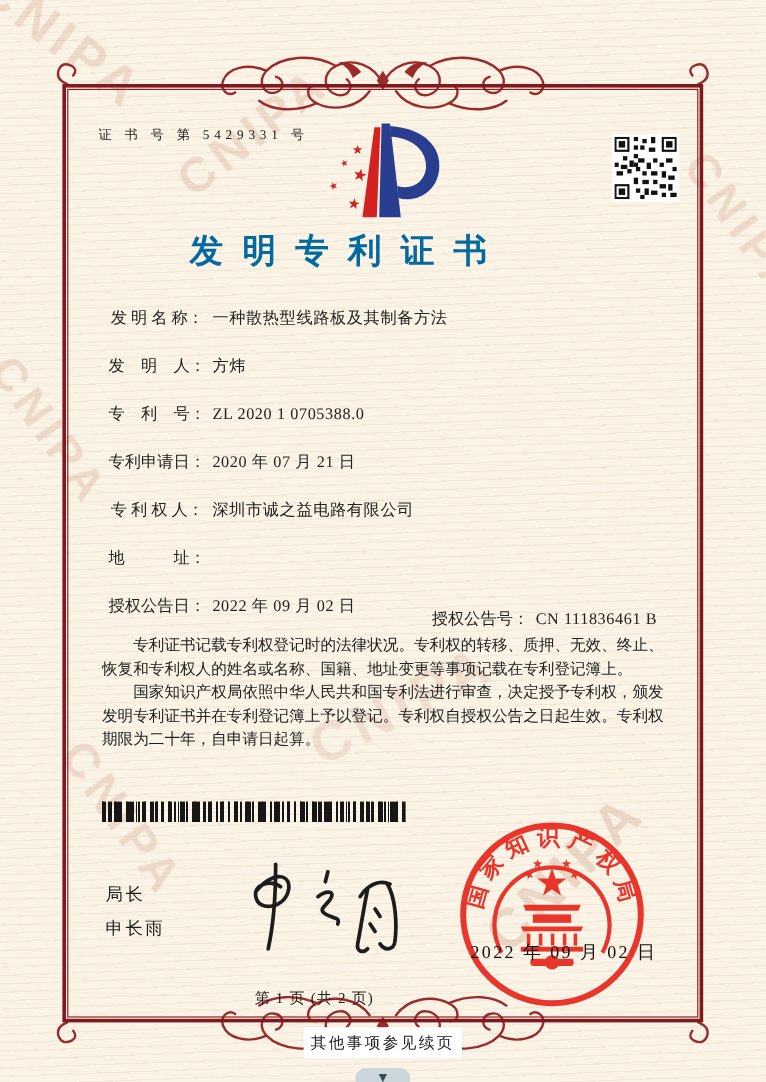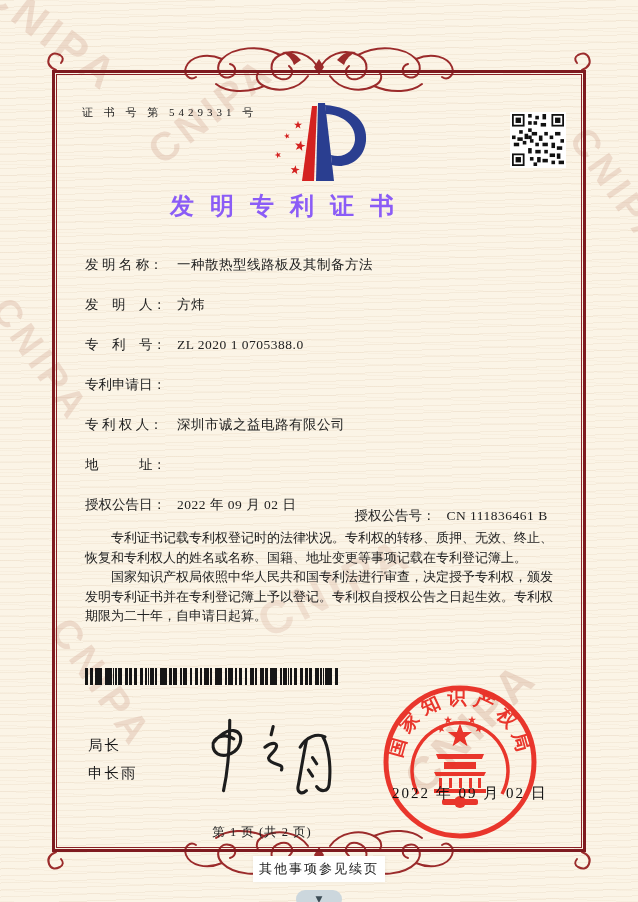--- a/index.html
+++ b/index.html
@@ -40,26 +40,26 @@
   .ornament{position:absolute;left:0;width:638px;height:60px;pointer-events:none;}
   .ornament.top{top:40px;}
   .ornament.bottom{top:822px;}
   .cert-no{
     position:absolute;left:82px;top:105px;font-size:11px;letter-spacing:4px;color:#222;
   }
   .logo{position:absolute;left:254px;top:93px;width:130px;height:95px;}
   .qr{position:absolute;left:510px;top:112px;width:52px;height:52px;background:#fff;padding:2px;}
   .title{
     position:absolute;left:0;top:190px;width:564px;text-align:center;
-    font-size:24px;font-weight:bold;color:#8b5cf6;letter-spacing:16px;text-indent:16px;
+    font-size:28px;font-weight:bold;color:#0369a1;letter-spacing:16px;text-indent:16px;
   }
   .fields{position:absolute;left:85px;top:254px;width:470px;font-size:13.5px;}
   .field-row{display:flex;margin-bottom:19px;line-height:21px;}
   .field-row.tight{}
-  .field-label{flex:0 0 92px;white-space:nowrap;color:#222;}
+  .field-label{flex:0 0 92px;white-space:nowrap;color:#222;text-align:center;}
   .field-value{color:#222;letter-spacing:.5px;}
   .field-value.addr{width:382px;line-height:21px;}
   .dual{display:flex;}
   .dual .pair2{margin-left:58px;display:flex;margin-top:11px;}
   .paragraphs{
     position:absolute;left:85px;top:528px;width:468px;
     font-size:13px;line-height:19.5px;text-align:justify;color:#222;
   }
   .paragraphs p{margin:0;text-indent:2em;}
   .barcode{
@@ -221,20 +221,21 @@
     <div class="field-row">
       <span class="field-label">发　明　人：</span>
       <span class="field-value">方炜</span>
     </div>
     <div class="field-row">
       <span class="field-label">专　利　号：</span>
       <span class="field-value">ZL 2020 1 0705388.0</span>
     </div>
     <div class="field-row">
       <span class="field-label">专利申请日：</span>
+      <span class="field-value">2020 年 07 月 21 日</span>
     </div>
     <div class="field-row">
       <span class="field-label">专 利 权 人：</span>
       <span class="field-value">深圳市诚之益电路有限公司</span>
     </div>
     <div class="field-row tight">
       <span class="field-label">地　　　址：</span>
     </div>
     <div class="field-row dual">
       <span class="field-label">授权公告日：</span>

